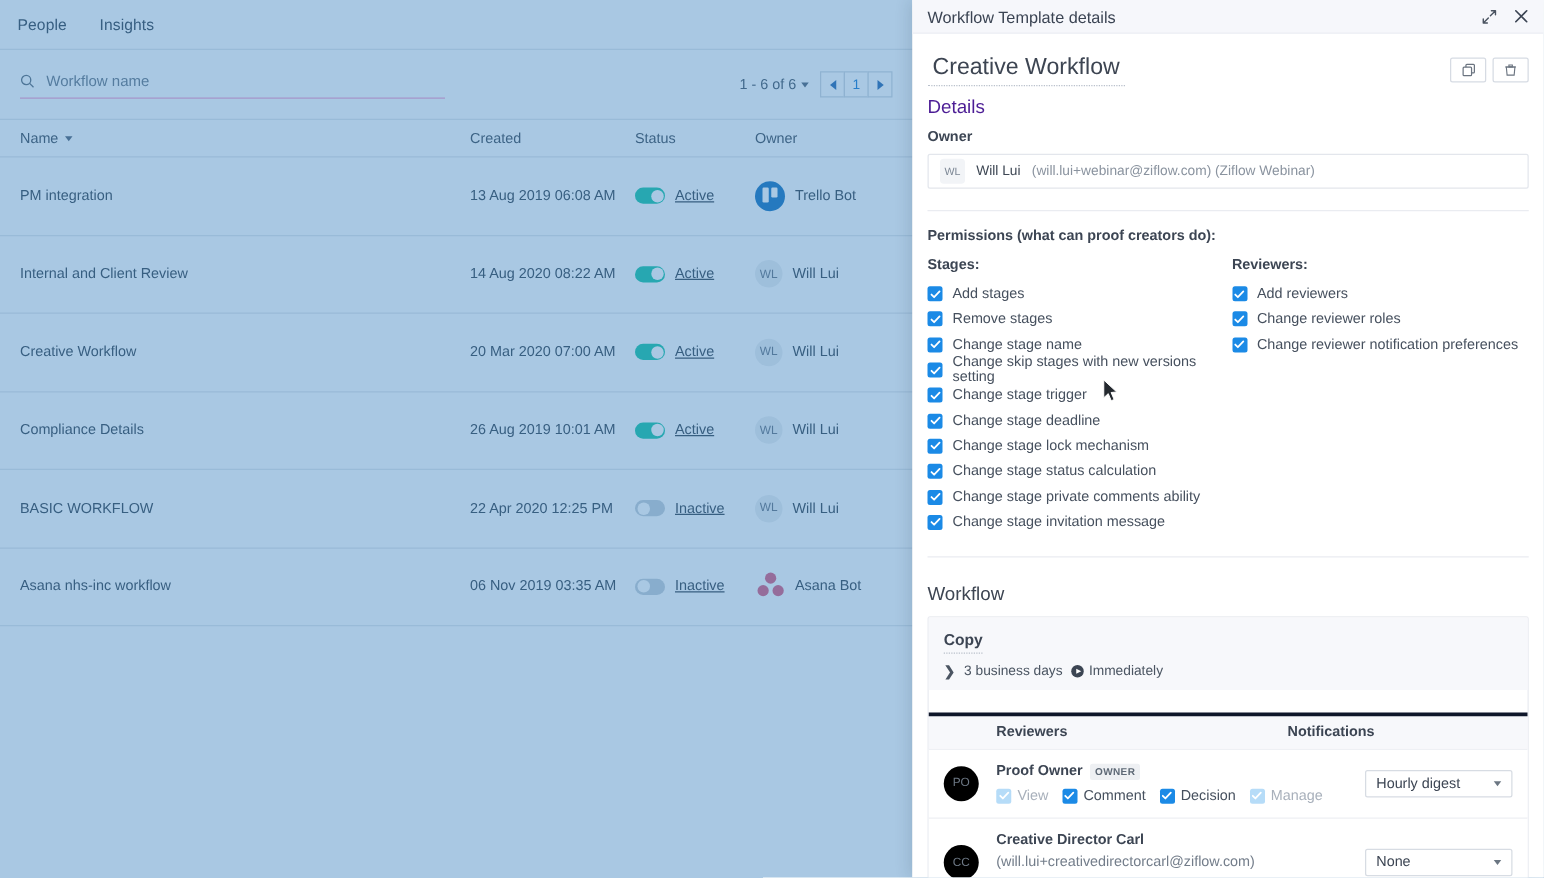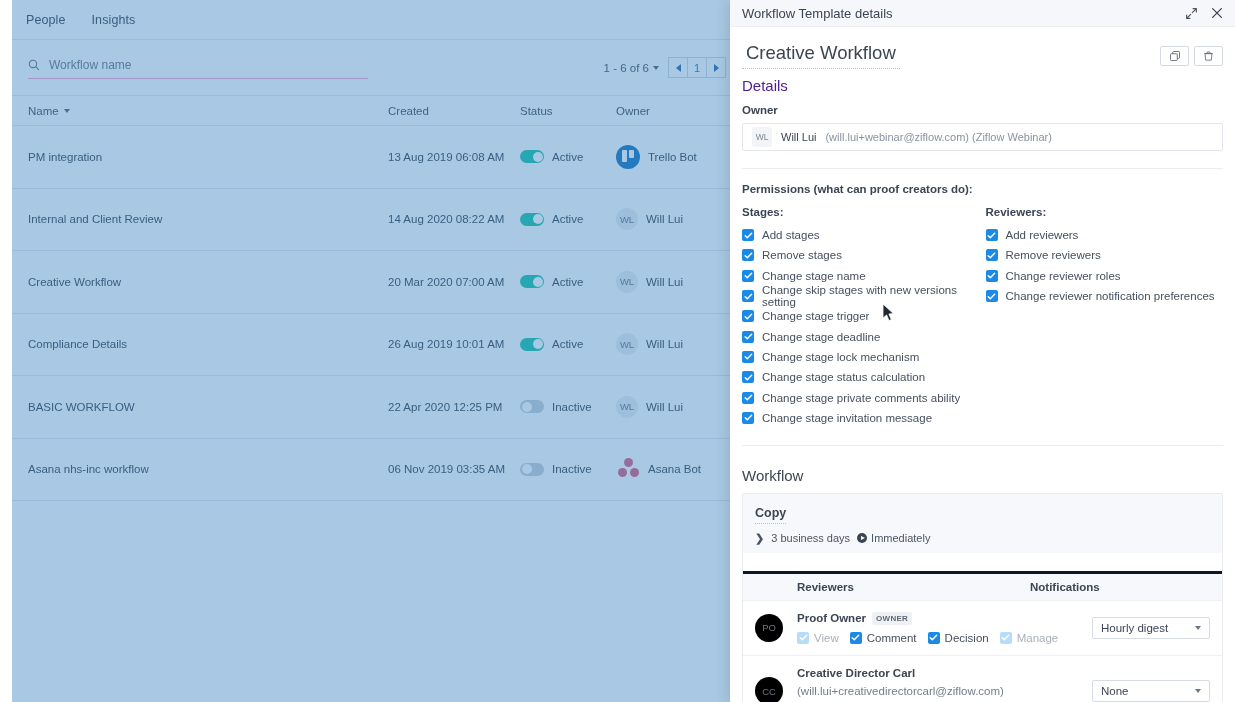--- a/index.html
+++ b/index.html
@@ -6,21 +6,21 @@
   html, body { margin:0; padding:0; }
   body {
     width: 1235px; height: 702px;
     font-family: "Liberation Sans", sans-serif;
     overflow: hidden; position: relative;
     background: #ffffff;
   }
 
   
   #app-left {
-    position: absolute; left:12px; top:0; width:730px; height:702px;
+    position: absolute; left:0; top:0; width:730px; height:702px;
     background: #ffffff; overflow: hidden;
   }
   #dim-overlay {
     position: absolute; left:0; top:0; width:730px; height:702px;
     background: rgba(49,123,188,0.42);
     z-index: 50; pointer-events: none;
   }
 
   .top-nav {
     height: 40px; display:flex; align-items:center;
@@ -75,21 +75,21 @@
   .col-status { width: 96px; }
   .col-owner { flex:1; }
 
   .trow {
     display:flex; align-items:center; height:62.5px;
     padding: 0 16px; border-bottom:1px solid #e4e8ec;
     font-size:11.5px; color:#3c4a57;
   }
   .trow .rname { width:360px; }
   .trow .rcreated { width:132px; color:#3c4a57; }
-  .trow .rstatus { width:96px; display:flex; align-items:center; gap:8px; }
+  .trow .rstatus { width:96px; display:flex; align-items:center; gap:8px;text-decoration:underline; }
   .trow .rowner { flex:1; display:flex; align-items:center; gap:8px; }
 
   .toggle {
     width:24px; height:13px; border-radius:7px; position:relative; flex:none;
   }
   .toggle.on  { background:#1fc7a9; }
   .toggle.off { background:#c7d1d9; }
   .toggle .knob {
     position:absolute; top:1.5px; width:10px;height:10px;border-radius:50%;
     background:#fff;
@@ -530,28 +530,20 @@
                 </svg>
               </span>
       <span class="chk-lbl">Add reviewers</span>
     </div>
     <div class="chk-row">
       <span class="cb on">
                 <svg width="9" height="9" viewBox="0 0 12 12">
                   <path d="M1.6 6.2 L4.4 9 L10.2 2.9" fill="none" stroke="#fff" stroke-width="1.9" stroke-linecap="round" stroke-linejoin="round"></path>
                 </svg>
               </span>
-      <span class="chk-lbl">Remove reviewers</span>
-    </div>
-    <div class="chk-row">
-      <span class="cb on">
-                <svg width="9" height="9" viewBox="0 0 12 12">
-                  <path d="M1.6 6.2 L4.4 9 L10.2 2.9" fill="none" stroke="#fff" stroke-width="1.9" stroke-linecap="round" stroke-linejoin="round"></path>
-                </svg>
-              </span>
       <span class="chk-lbl">Change reviewer roles</span>
     </div>
     <div class="chk-row">
       <span class="cb on">
                 <svg width="9" height="9" viewBox="0 0 12 12">
                   <path d="M1.6 6.2 L4.4 9 L10.2 2.9" fill="none" stroke="#fff" stroke-width="1.9" stroke-linecap="round" stroke-linejoin="round"></path>
                 </svg>
               </span>
       <span class="chk-lbl">Change reviewer notification preferences</span>
     </div>

